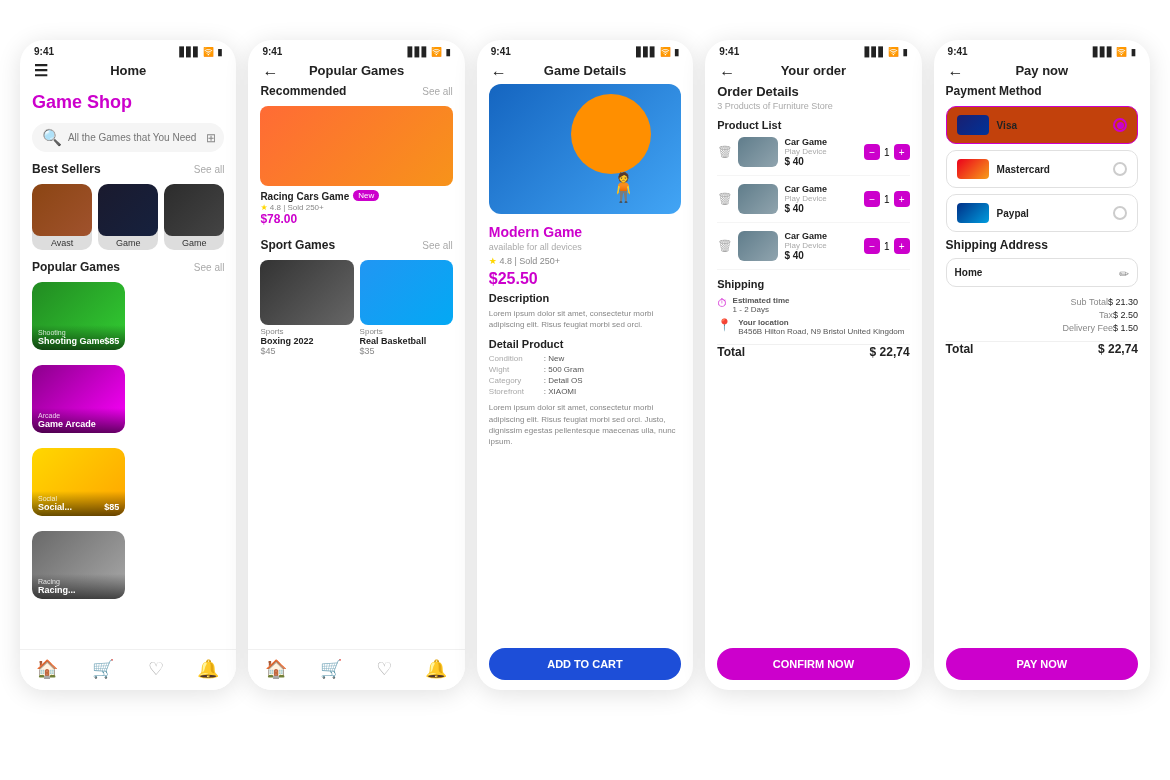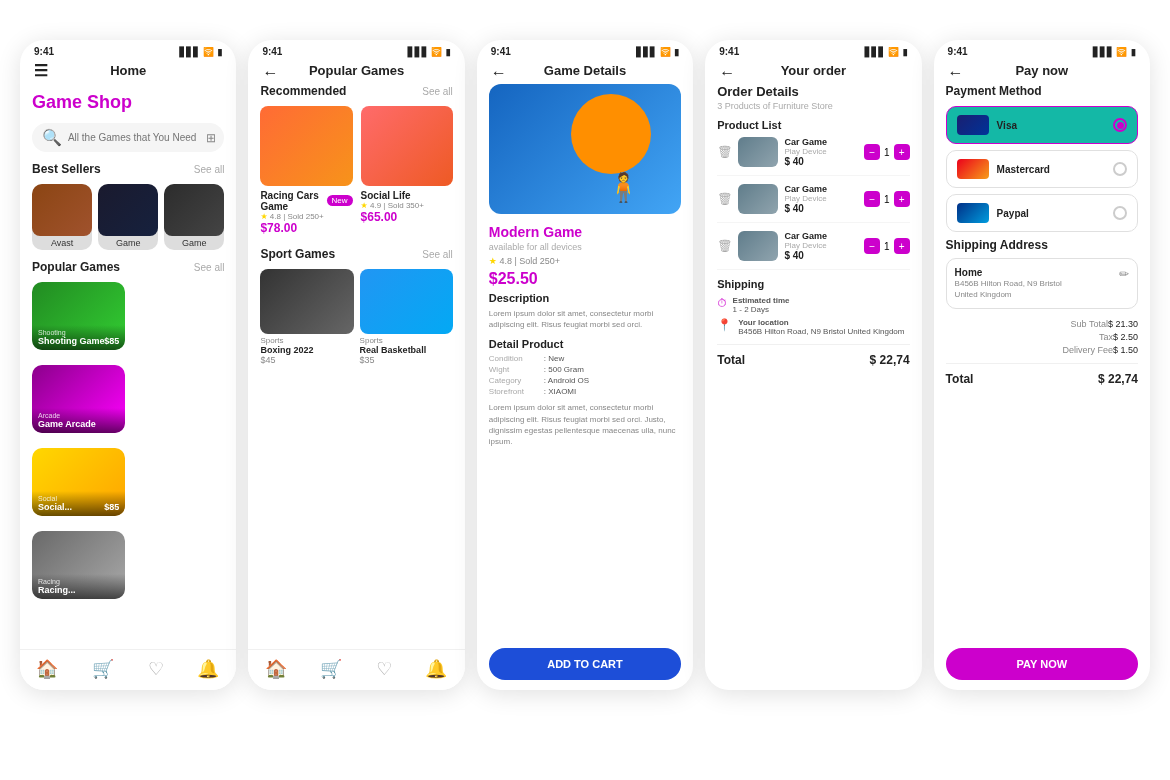--- a/index.html
+++ b/index.html
@@ -169,36 +169,36 @@
     .product-name2 { font-size: 9px; font-weight: 600; color: #222; }
     .product-cat { font-size: 8px; color: #aaa; }
     .product-price2 { font-size: 10px; font-weight: 700; color: #222; }
     .product-qty { display: flex; align-items: center; gap: 4px; font-size: 10px; }
     .qty-btn { width: 16px; height: 16px; border-radius: 4px; background: #cc00cc; color: #fff; border: none; font-size: 10px; cursor: pointer; display: flex; align-items: center; justify-content: center; }
     .trash-icon { color: #aaa; font-size: 12px; cursor: pointer; }
     .shipping-title { font-size: 11px; font-weight: 600; color: #222; margin: 6px 0 6px; }
     .shipping-row { display: flex; gap: 6px; align-items: flex-start; margin-bottom: 4px; }
     .shipping-icon { font-size: 12px; }
     .shipping-text { font-size: 8px; color: #555; }
-    .total-row { display: flex; justify-content: space-between; margin-top: 8px; padding-top: 8px; border-top: 1px solid #f0f0f0; }
+    .total-row { display: flex; justify-content: space-between; margin-top: 8px; border-top: 1px solid #f0f0f0; }
     .total-label { font-size: 12px; font-weight: 600; color: #222; }
     .total-amount { font-size: 12px; font-weight: 700; color: #222; }
     .confirm-btn {
       background: #cc00cc; color: #fff; border: none; border-radius: 20px;
       width: calc(100% - 24px); padding: 10px; font-size: 11px; font-weight: 600; cursor: pointer;
       position: absolute; bottom: 10px; left: 12px;
     }
 
     
     .payment-title { font-size: 12px; font-weight: 700; color: #222; margin-bottom: 8px; }
     .payment-option {
       display: flex; align-items: center; padding: 8px 10px; border-radius: 10px;
       border: 1px solid #e0e0e0; margin-bottom: 6px; gap: 8px;
     }
-    .payment-option.active { border-color: #cc00cc; background: #14b8a6; }
+    .payment-option.active { border-color: #cc00cc; background: #c2410c; }
     .payment-name { font-size: 10px; font-weight: 600; color: #222; flex: 1; }
     .radio-circle { width: 14px; height: 14px; border-radius: 50%; border: 2px solid #cc00cc; display: flex; align-items: center; justify-content: center; }
     .radio-dot { width: 7px; height: 7px; border-radius: 50%; background: #cc00cc; }
     .radio-empty { width: 14px; height: 14px; border-radius: 50%; border: 2px solid #ccc; }
     .add-method {
       border: 1px dashed #cc00cc; border-radius: 10px; padding: 8px; text-align: center;
       font-size: 9px; color: #cc00cc; margin-bottom: 10px; cursor: pointer;
     }
     .shipping-addr-title { font-size: 12px; font-weight: 700; color: #222; margin-bottom: 6px; }
     .addr-card {
@@ -335,28 +335,20 @@
           <div class="rec-img rec-img-car" style="height:80px;border-radius:8px;"></div>
           <div style="margin-top:4px;">
             <div style="display:flex;align-items:center;gap:4px;">
               <span class="rec-name">Racing Cars Game</span>
               <span class="rec-badge">New</span>
             </div>
             <div class="rec-rating"><span class="star">★</span> <span>4.8</span> | <span>Sold 250+</span></div>
             <div class="rec-price">$78.00</div>
           </div>
         </div>
-        <div class="rec-card">
-          <div class="rec-img rec-img-social" style="height:80px;border-radius:8px;"></div>
-          <div style="margin-top:4px;">
-            <div class="rec-name">Social Life</div>
-            <div class="rec-rating"><span class="star">★</span> <span>4.9</span> | <span>Sold 350+</span></div>
-            <div class="rec-price">$65.00</div>
-          </div>
-        </div>
       </div>
       <div class="section-header">
         <span class="section-title">Sport Games</span>
         <span class="see-all">See all</span>
       </div>
       <div class="sport-grid">
         <div class="sport-card">
           <div class="sport-img sport-img-boxing"></div>
           <div class="sport-label">Sports</div>
           <div class="sport-name">Boxing 2022</div>
@@ -409,21 +401,21 @@
         <div class="detail-row">
           <span class="detail-key">Condition</span>
           <span class="detail-val">: <span>New</span></span>
         </div>
         <div class="detail-row">
           <span class="detail-key">Wight</span>
           <span class="detail-val">: <span>500 Gram</span></span>
         </div>
         <div class="detail-row">
           <span class="detail-key">Category</span>
-          <span class="detail-val">: <span>Android OS</span></span>
+          <span class="detail-val">: <span>Detail OS</span></span>
         </div>
         <div class="detail-row">
           <span class="detail-key">Storefront</span>
           <span class="detail-val">: <span>XIAOMI</span></span>
         </div>
       </div>
       <div class="detail-desc" style="margin-top:6px;">Lorem ipsum dolor sit amet, consectetur morbi adipiscing elit. Risus feugiat morbi sed orci. Justo, dignissim egestas pellentesque maecenas ulla, nunc ipsum.</div>
     </div>
     <button class="add-cart-btn">ADD TO CART</button>
   </div>
@@ -503,20 +495,21 @@
           <div style="font-weight:600;">Your location</div>
           <div>B456B Hilton Road, N9 Bristol United Kingdom</div>
         </div>
       </div>
 
       <div class="total-row">
         <span class="total-label">Total</span>
         <span class="total-amount">$ 22,74</span>
       </div>
     </div>
+    <button class="confirm-btn">CONFIRM NOW</button>
   </div>
 
   <div class="phone">
     <div class="status-bar">
       <span>9:41</span>
       <div class="status-icons">
         <span>▋▋▋</span>
         <span>🛜</span>
         <span>▮</span>
       </div>
@@ -543,21 +536,20 @@
       <div class="payment-option">
         <div class="payment-card-bg pp-bg"></div>
         <span class="payment-name">Paypal</span>
         <div class="radio-empty"></div>
       </div>
 
 
       <div class="shipping-addr-title">Shipping Address</div>
       <div class="addr-card">
         <div class="addr-label">Home</div>
-        <div class="addr-text">B456B Hilton Road, N9 Bristol<br>United Kingdom</div>
         <span class="addr-edit">✏</span>
       </div>
 
       <div>
         <div class="price-row">
           <span class="price-label">Sub Total</span>
           <span class="price-val">$ 21.30</span>
         </div>
         <div class="price-row">
           <span class="price-label">Tax</span>

